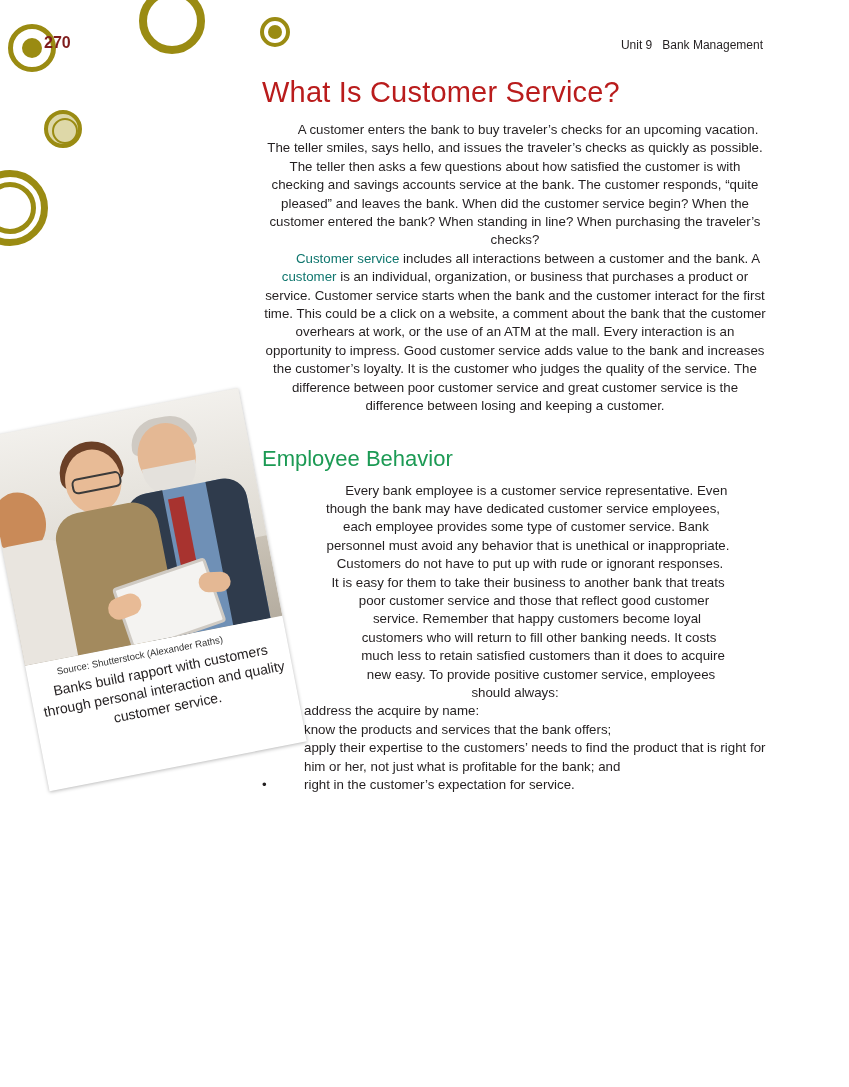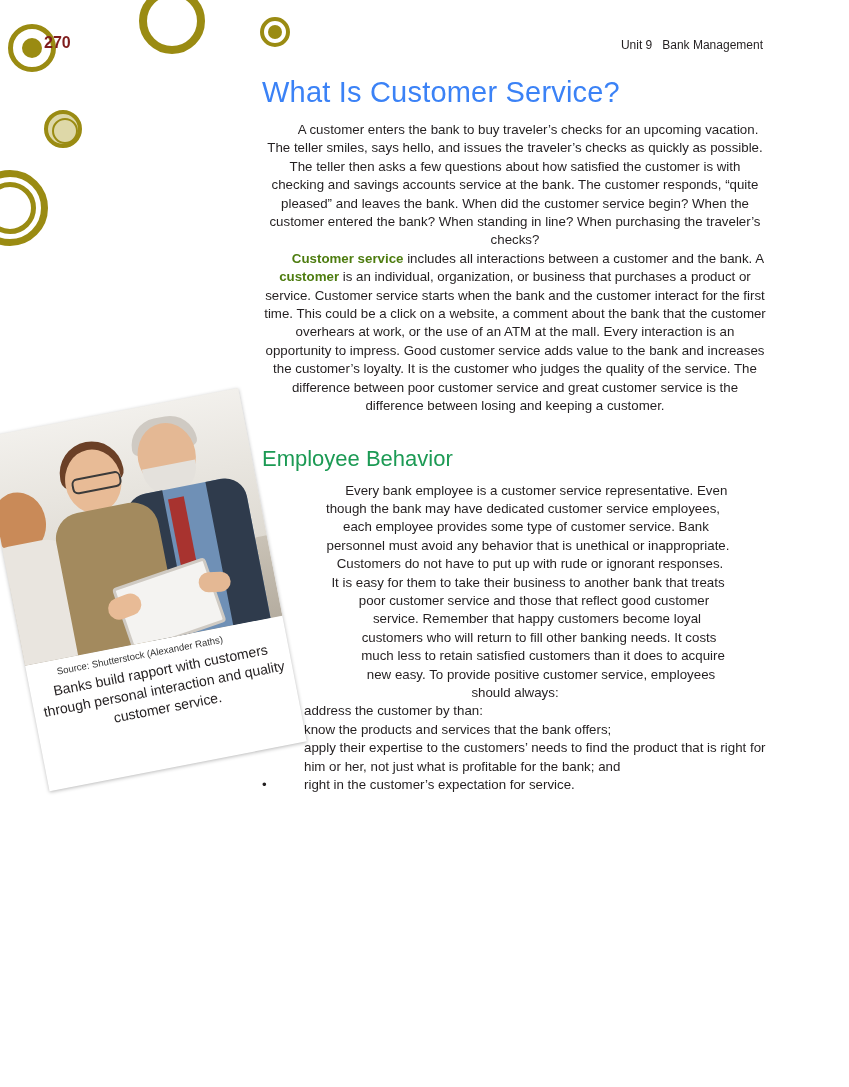--- a/index.html
+++ b/index.html
@@ -97,21 +97,21 @@
 
   
   #content {
     position: absolute;
     left: 262px; top: 76px;
     width: 506px;
   }
   h1.section-title {
     font-size: 29px;
     font-weight: normal;
-    color: #3b82f6;
+    color: #b91c1c;
     margin: 0 0 12px 0;
     letter-spacing: 0.2px;
   }
   h2.sub-title {
     font-size: 22px;
     font-weight: normal;
     color: #1c9a54;
     margin: 30px 0 10px 0;
   }
   p.body {
@@ -121,22 +121,22 @@
     text-align: center;
   }
   p.body + p.body {
     margin-top: 0;
   }
   .indent:first-letter { }
   .indent {
     text-indent: 26px;
   }
   .term {
-    color: #4d7c0f;
-    font-weight: bold;
+    color: #0f766e;
+    font-weight: normal;
   }
 
   
   #behavior-text p.body {
     text-align: center;
   }
   .wrap-line {
     display: block;
   }
 
@@ -339,21 +339,21 @@
         <span class="wrap-line" style="padding-left: 48px; white-space: pre;">customers who will return to fill other banking needs. It costs</span>
         <span class="wrap-line" style="padding-left: 56px; white-space: pre;">much less to retain satisfied customers than it does to acquire</span>
         <span class="wrap-line" style="padding-left: 52px; white-space: pre;">new easy. To provide positive customer service, employees</span>
         <span class="wrap-line" style="padding-left: 0px; white-space: pre;">should always:</span>
       </p>
   </div>
 
   <ul class="bullets">
     <li>
       <span class="dot">•</span>
-      <span>address the customer by than:</span>
+      <span>address the acquire by name:</span>
     </li>
     <li>
       <span class="dot">•</span>
       <span>know the products and services that the bank offers;</span>
     </li>
     <li>
       <span class="dot">•</span>
       <span>apply their expertise to the customers’ needs to find the product that is right for him or her, not just what is profitable for the bank; and</span>
     </li>
     <li>

